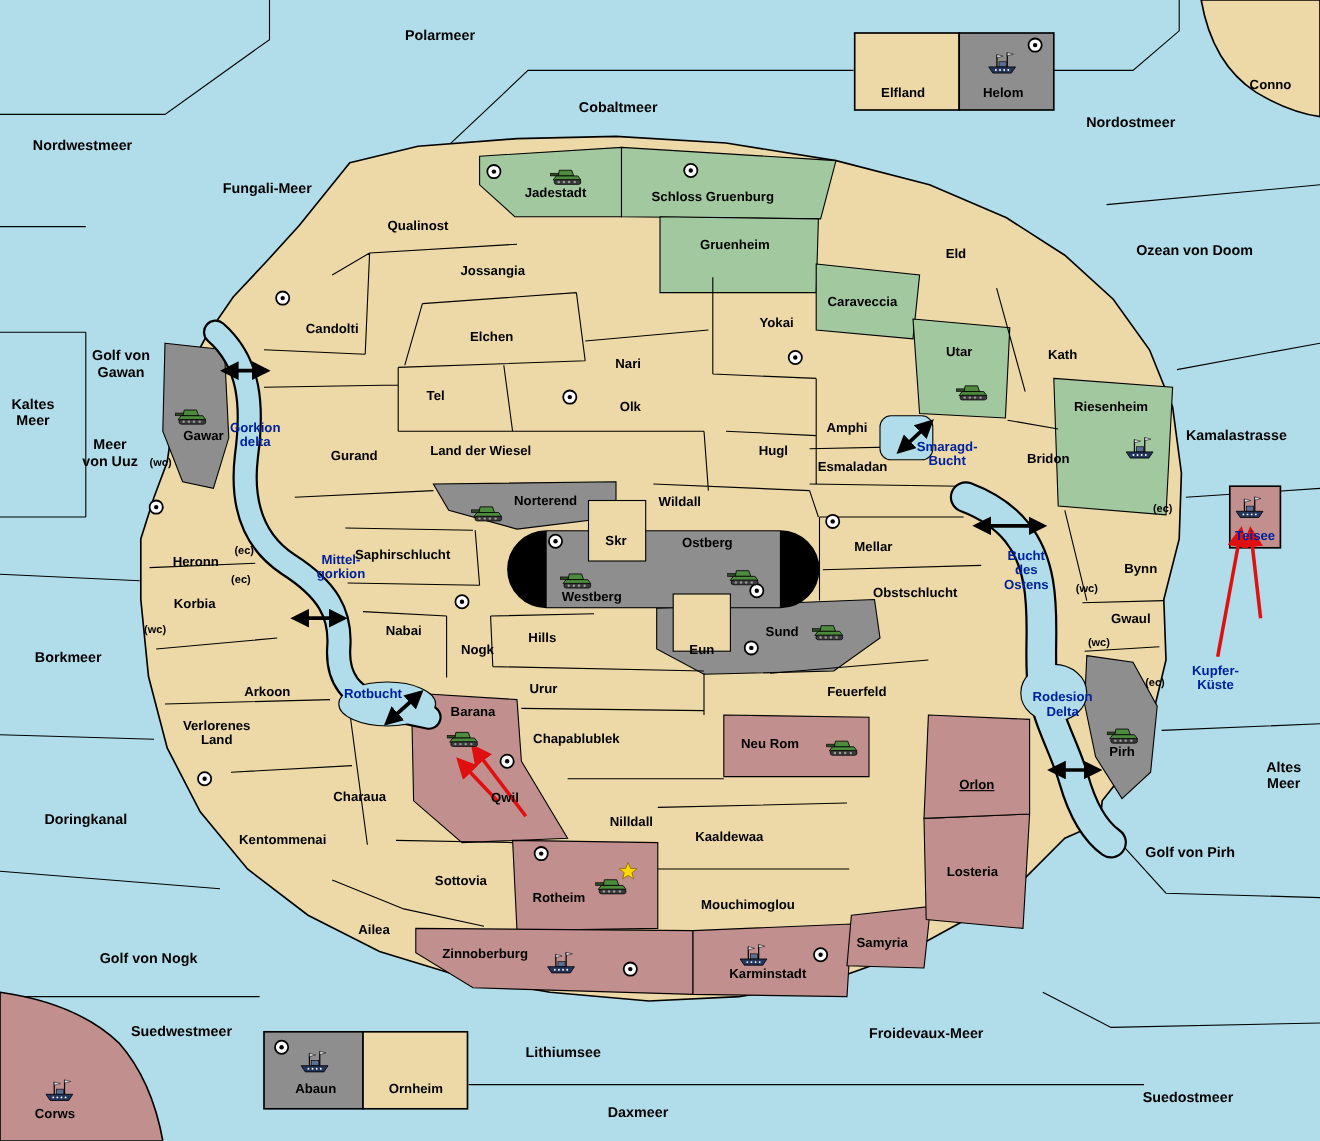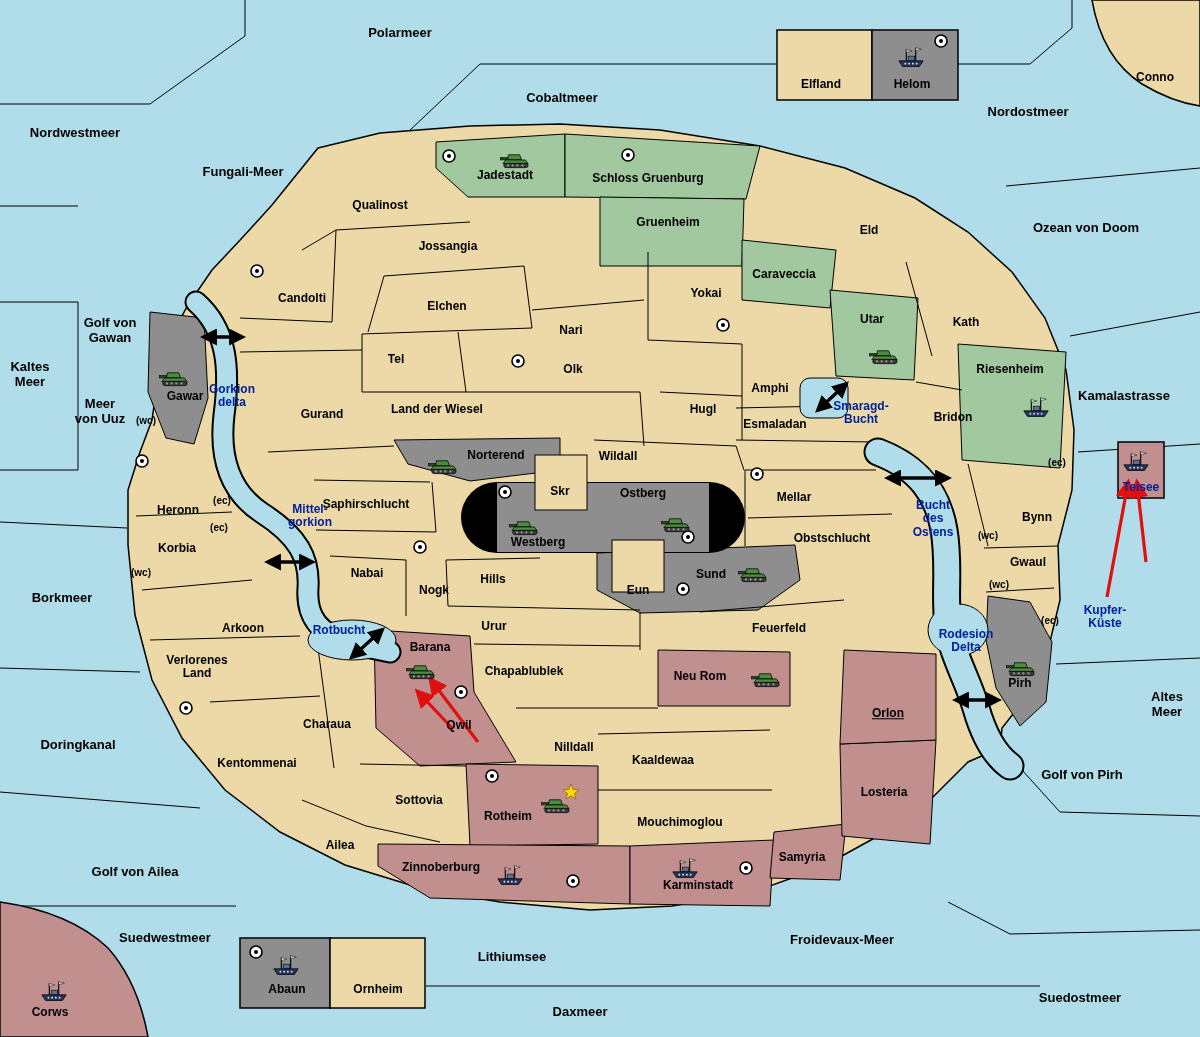--- a/index.html
+++ b/index.html
@@ -210,21 +210,21 @@
       <div class="lbl sea" style="left: 1086px; top: 228px;">Ozean von Doom</div>
       <div class="lbl sea" style="left: 30px; top: 375px;">Kaltes
 Meer</div>
       <div class="lbl sea" style="left: 110px; top: 331px;">Golf von
 Gawan</div>
       <div class="lbl sea" style="left: 100px; top: 412px;">Meer
 von Uuz</div>
       <div class="lbl sea" style="left: 1124px; top: 380px; margin-top: 16px;">Kamalastrasse</div>
       <div class="lbl sea" style="left: 62px; top: 598px;">Borkmeer</div>
       <div class="lbl sea" style="left: 78px; top: 745px;">Doringkanal</div>
-      <div class="lbl sea" style="left: 135px; top: 872px;">Golf von Ailea</div>
+      <div class="lbl sea" style="left: 135px; top: 872px;">Golf von Nogk</div>
       <div class="lbl sea" style="left: 165px; top: 938px;">Suedwestmeer</div>
       <div class="lbl sea" style="left: 512px; top: 957px;">Lithiumsee</div>
       <div class="lbl sea" style="left: 580px; top: 1012px;">Daxmeer</div>
       <div class="lbl sea" style="left: 842px; top: 940px;">Froidevaux-Meer</div>
       <div class="lbl sea" style="left: 1080px; top: 998px;">Suedostmeer</div>
       <div class="lbl sea" style="left: 1082px; top: 775px;">Golf von Pirh</div>
       <div class="lbl sea" style="left: 1167px; top: 705px;">Altes
 Meer</div>
       <div class="lbl feature" style="left: 232px; top: 396px;">Gorkion
 delta</div>

